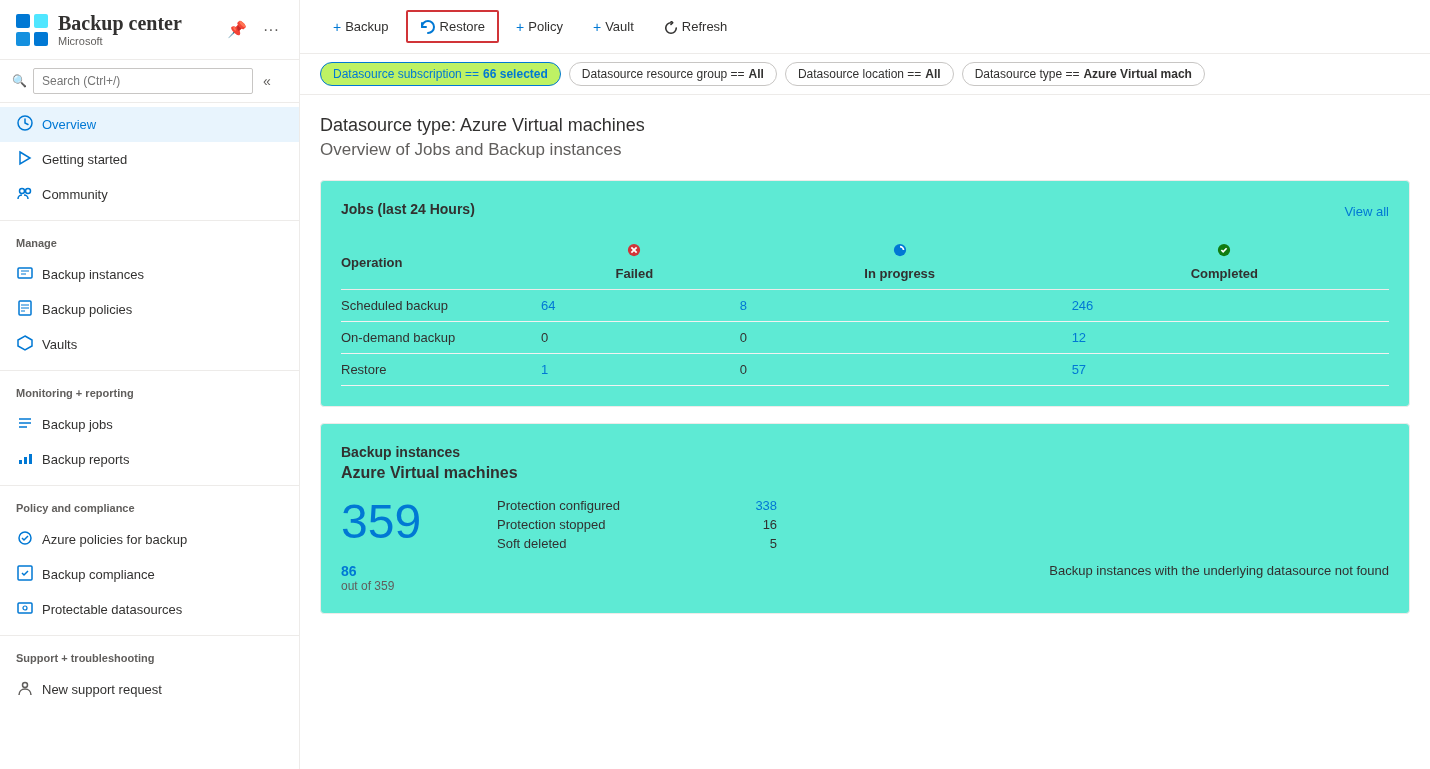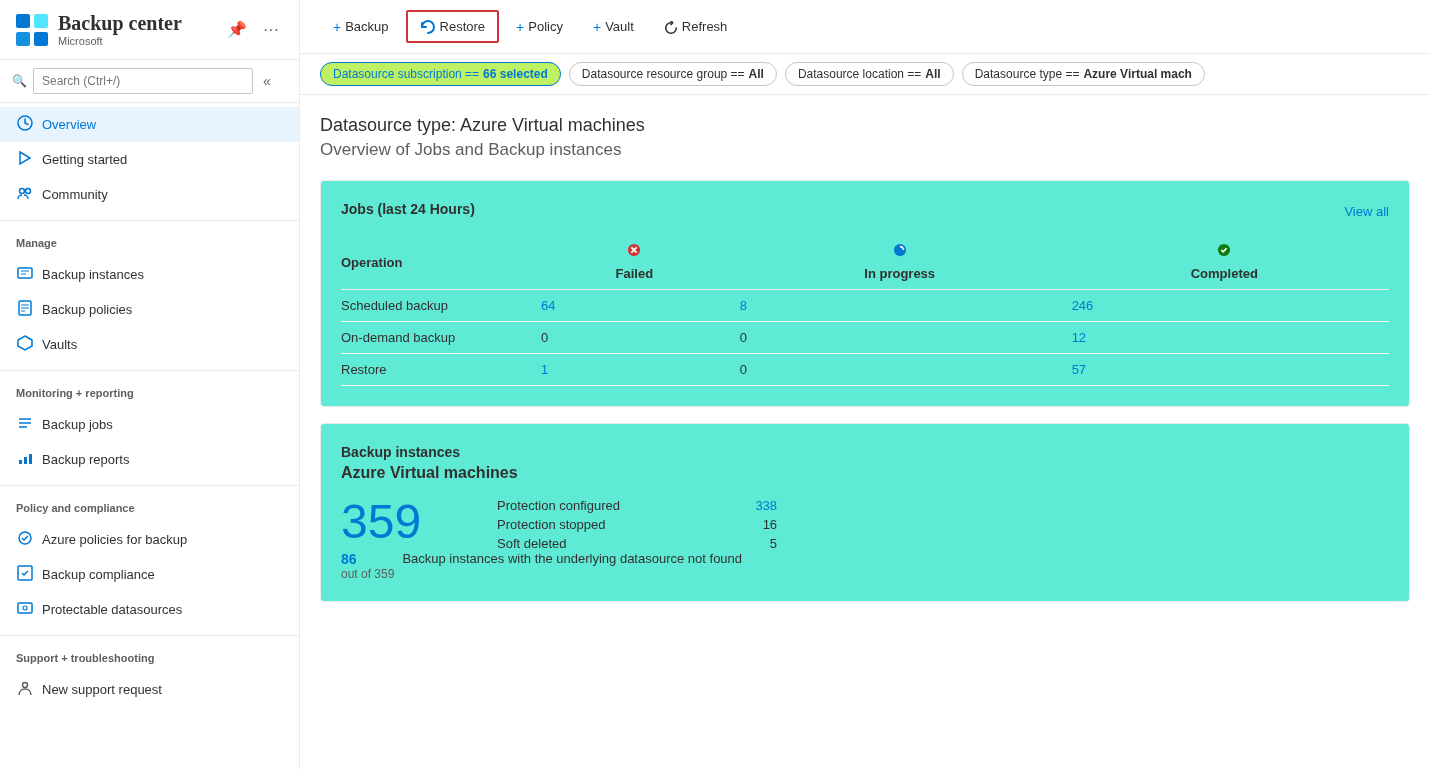--- a/index.html
+++ b/index.html
@@ -247,21 +247,21 @@
       align-items: center;
       font-size: 13px;
       min-width: 280px;
       margin-left: 36px;
     }
 
     .detail-label { color: #323130; }
     .detail-value { font-weight: 400; color: #323130; }
     .detail-value.link { color: #0078d4; cursor: pointer; }
 
-    .instances-footer { display: flex; gap: 8px; align-items: flex-start; font-size: 13px; }
+    .instances-footer { margin-top: 12px; display: flex; align-items: flex-start; font-size: 13px; justify-content: space-between; }
     .footer-count { color: #0078d4; font-size: 14px; font-weight: 600; cursor: pointer; }
     .footer-sub { color: #605e5c; font-size: 12px; }
     .footer-desc { color: #323130; }
   </style>
 </head>
 <body>
 
 <nav class="sidebar">
   <div class="sidebar-header">
     <div class="sidebar-logo">

